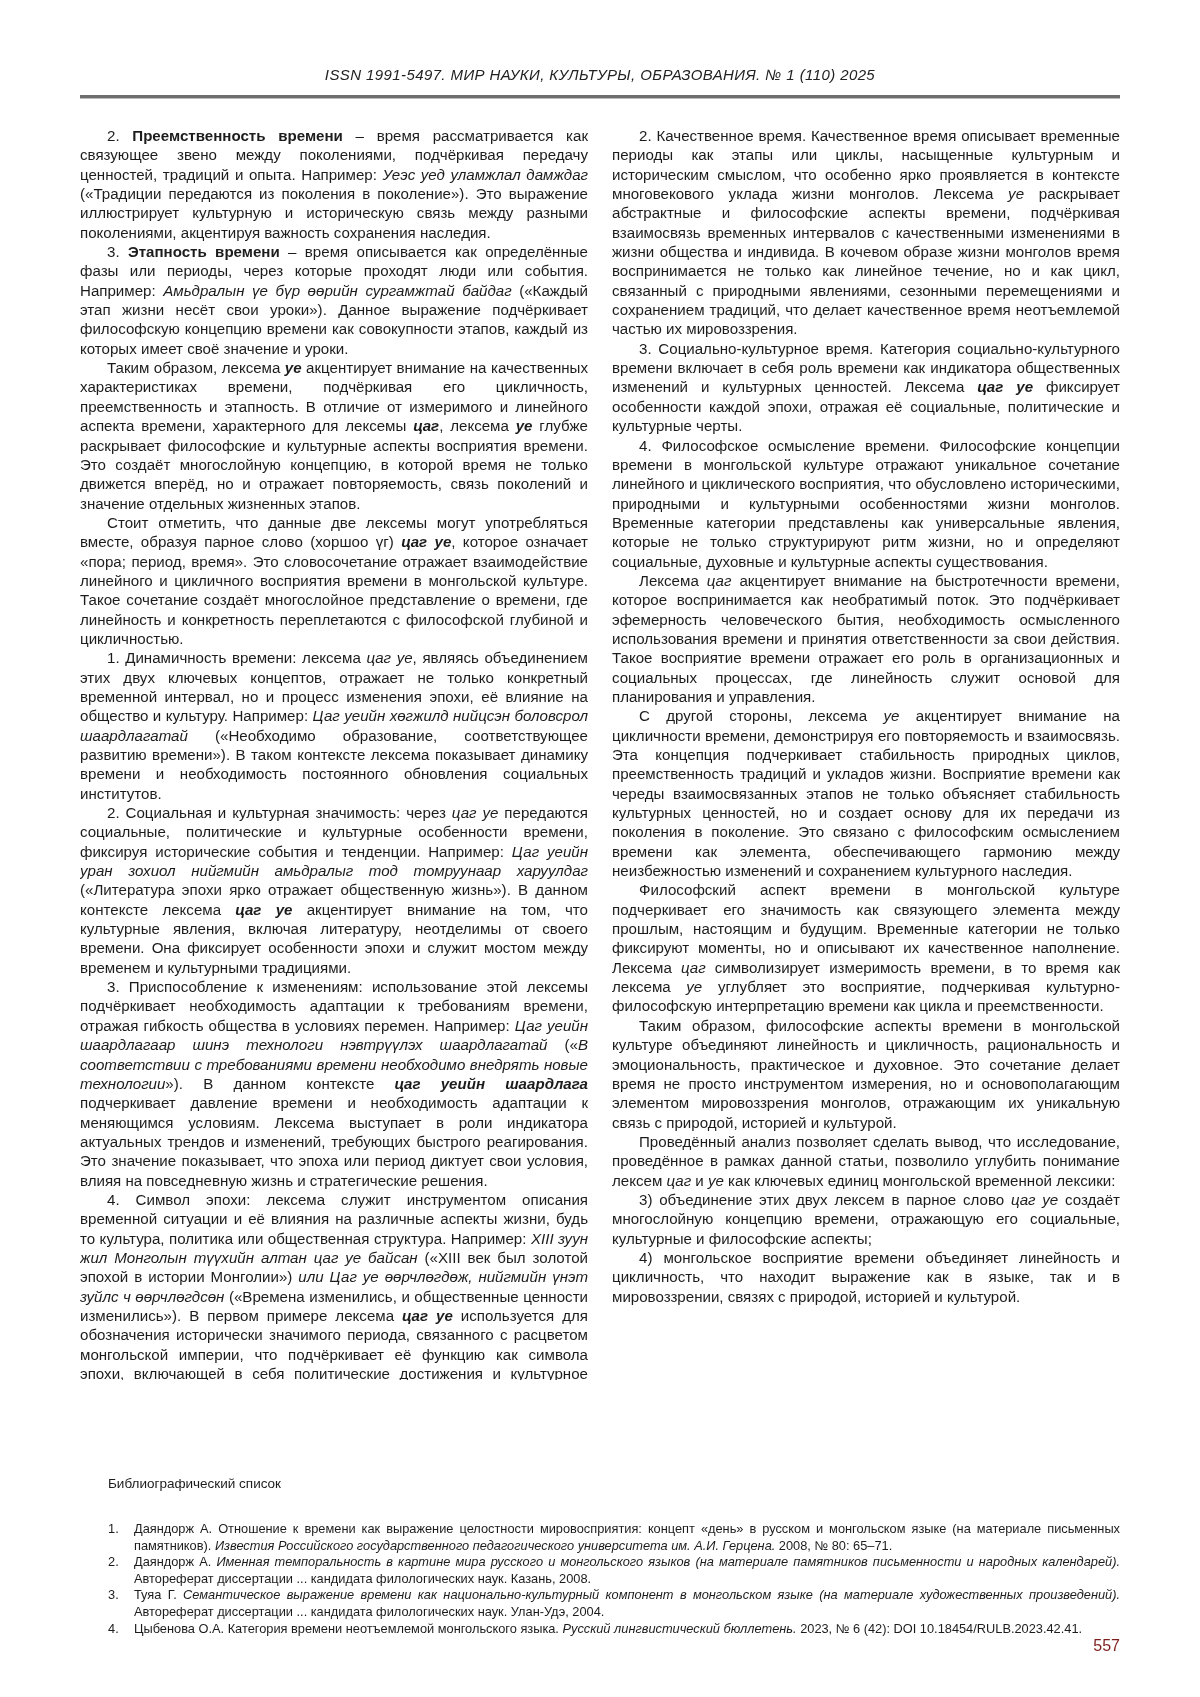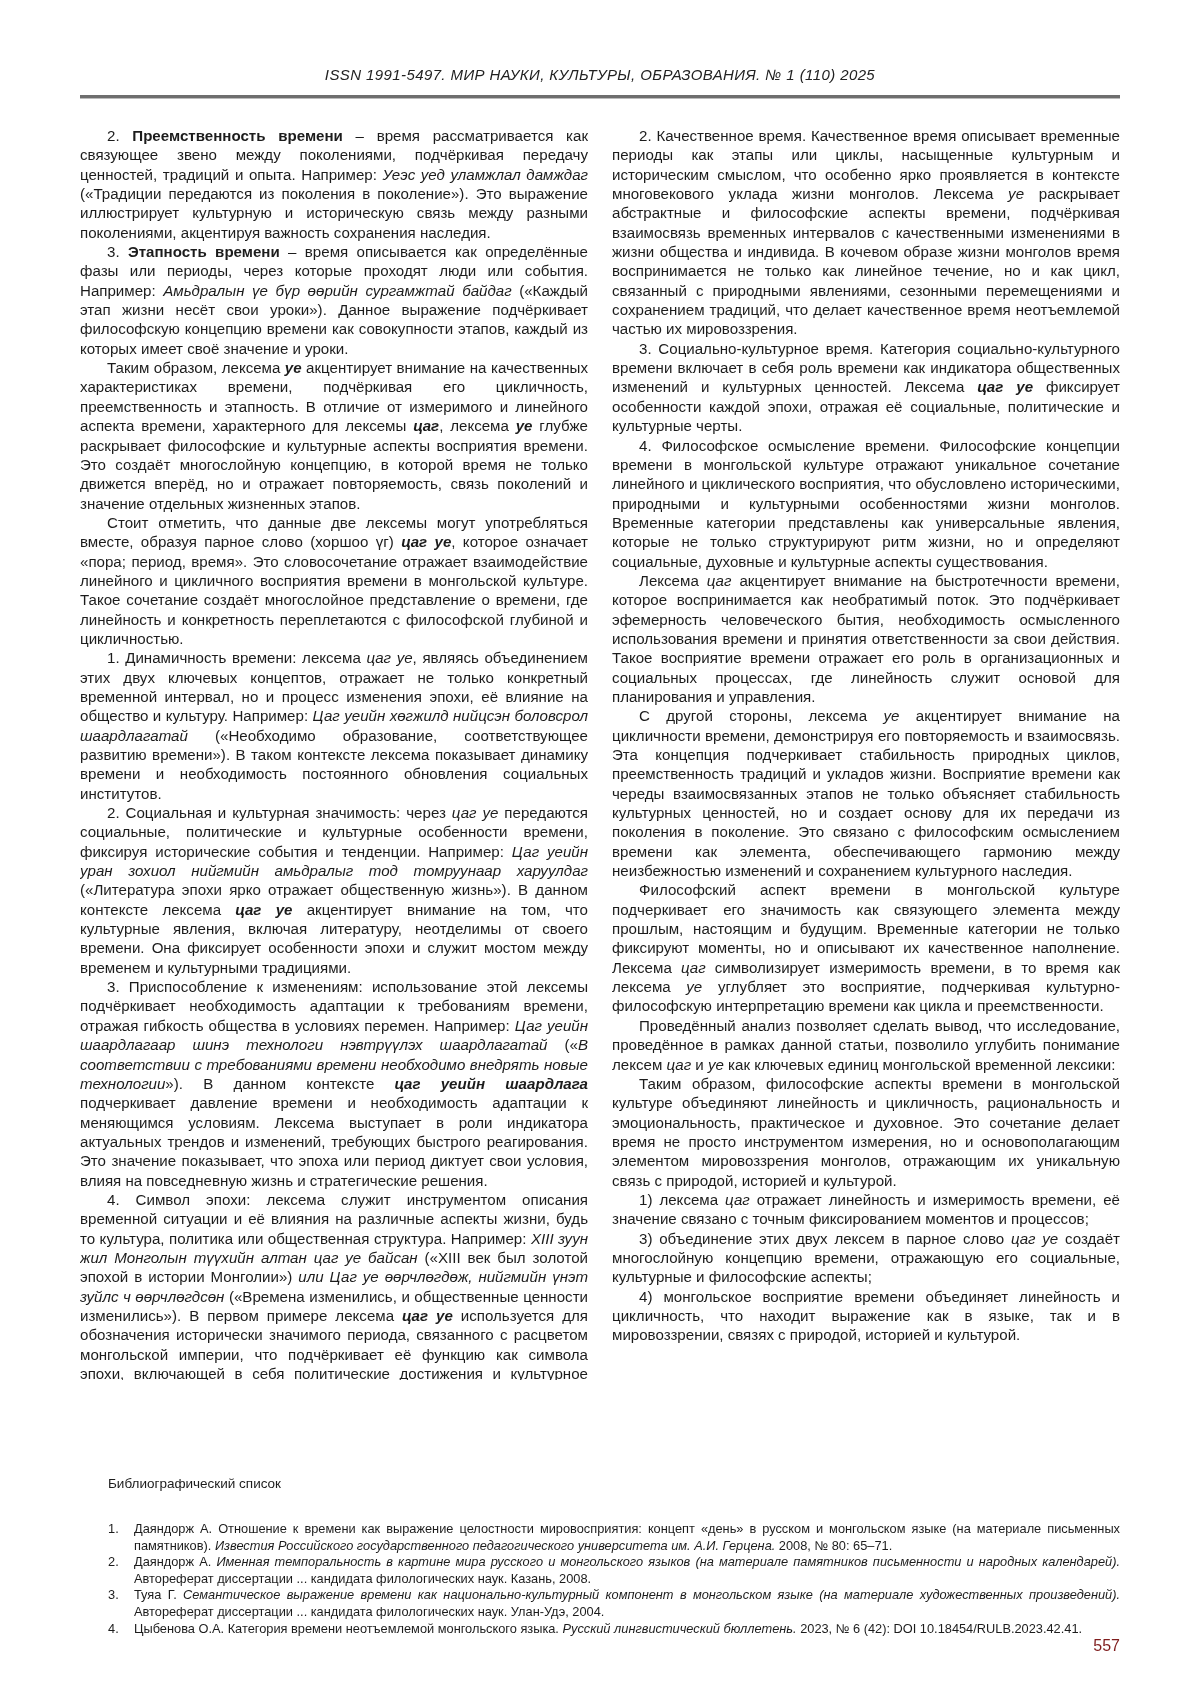--- a/index.html
+++ b/index.html
@@ -65,23 +65,22 @@
         <p><span>3.  Приспособление к изменениям: использование этой лексемы подчёркивает необходимость адаптации к требованиям времени, отражая гибкость общества в условиях перемен. Например: </span><span class="i">Цаг уеийн шаардлагаар шинэ технологи нэвтрүүлэх шаардлагатай</span><span> («</span><span class="i">В соответствии с требованиями времени необходимо внедрять новые технологии</span><span>»). В данном контексте </span><span class="b i">цаг уеийн шаардлага</span><span> подчеркивает давление времени и необходимость адаптации к меняющимся условиям. Лексема выступает в роли индикатора актуальных трендов и изменений, требующих быстрого реагирования. Это значение показывает, что эпоха или период диктует свои условия, влияя на повседневную жизнь и стратегические решения.</span></p>
         <p><span>4.  Символ эпохи: лексема служит инструментом описания временной ситуации и её влияния на различные аспекты жизни, будь то культура, политика или общественная структура. Например: </span><span class="i">XIII зуун жил Монголын түүхийн алтан цаг уе байсан</span><span> («XIII век был золотой эпохой в истории Монголии») </span><span class="i">или Цаг уе өөрчлөгдөж, нийгмийн үнэт зуйлс ч өөрчлөгдсөн</span><span> («Времена изменились, и общественные ценности изменились»). В первом примере лексема </span><span class="b i">цаг уе</span><span> используется для обозначения исторически значимого периода, связанного с расцветом монгольской империи, что подчёркивает её функцию как символа эпохи, включающей в себя политические достижения и культурное наследие. Во втором примере лексема демонстрирует её связь с изменением временной ситуации и влиянием этих изменений на общественные и ценностные ориентации.</span></p>
       </div>
     <div class="col">
         <p><span>2.  Качественное время. Качественное время описывает временные периоды как этапы или циклы, насыщенные культурным и историческим смыслом, что особенно ярко проявляется в контексте многовекового уклада жизни монголов. Лексема </span><span class="i">уе</span><span> раскрывает абстрактные и философские аспекты времени, подчёркивая взаимосвязь временных интервалов с качественными изменениями в жизни общества и индивида. В кочевом образе жизни монголов время воспринимается не только как линейное течение, но и как цикл, связанный с природными явлениями, сезонными перемещениями и сохранением традиций, что делает качественное время неотъемлемой частью их мировоззрения.</span></p>
         <p><span>3.  Социально-культурное время. Категория социально-культурного времени включает в себя роль времени как индикатора общественных изменений и культурных ценностей. Лексема </span><span class="b i">цаг уе</span><span> фиксирует особенности каждой эпохи, отражая её социальные, политические и культурные черты.</span></p>
         <p><span>4.  Философское осмысление времени. Философские концепции времени в монгольской культуре отражают уникальное сочетание линейного и циклического восприятия, что обусловлено историческими, природными и культурными особенностями жизни монголов. Временные категории представлены как универсальные явления, которые не только структурируют ритм жизни, но и определяют социальные, духовные и культурные аспекты существования.</span></p>
         <p><span>Лексема </span><span class="i">цаг</span><span> акцентирует внимание на быстротечности времени, которое воспринимается как необратимый поток. Это подчёркивает эфемерность человеческого бытия, необходимость осмысленного использования времени и принятия ответственности за свои действия. Такое восприятие времени отражает его роль в организационных и социальных процессах, где линейность служит основой для планирования и управления.</span></p>
         <p><span>С другой стороны, лексема </span><span class="i">уе</span><span> акцентирует внимание на цикличности времени, демонстрируя его повторяемость и взаимосвязь. Эта концепция подчеркивает стабильность природных циклов, преемственность традиций и укладов жизни. Восприятие времени как череды взаимосвязанных этапов не только объясняет стабильность культурных ценностей, но и создает основу для их передачи из поколения в поколение. Это связано с философским осмыслением времени как элемента, обеспечивающего гармонию между неизбежностью изменений и сохранением культурного наследия.</span></p>
         <p><span>Философский аспект времени в монгольской культуре подчеркивает его значимость как связующего элемента между прошлым, настоящим и будущим. Временные категории не только фиксируют моменты, но и описывают их качественное наполнение. Лексема </span><span class="i">цаг</span><span> символизирует измеримость времени, в то время как лексема </span><span class="i">уе</span><span> углубляет это восприятие, подчеркивая культурно-философскую интерпретацию времени как цикла и преемственности.</span></p>
+        <p><span>Таким образом, философские аспекты времени в монгольской культуре объединяют линейность и цикличность, рациональность и эмоциональность, практическое и духовное. Это сочетание делает время не просто инструментом измерения, но и основополагающим элементом мировоззрения монголов, отражающим их уникальную связь с природой, историей и культурой.</span></p>
         <p><span>Проведённый анализ позволяет сделать вывод, что исследование, проведённое в рамках данной статьи, позволило углубить понимание лексем </span><span class="i">цаг</span><span> и </span><span class="i">уе</span><span> как ключевых единиц монгольской временной лексики:</span></p>
-        <p><span>Таким образом, философские аспекты времени в монгольской культуре объединяют линейность и цикличность, рациональность и эмоциональность, практическое и духовное. Это сочетание делает время не просто инструментом измерения, но и основополагающим элементом мировоззрения монголов, отражающим их уникальную связь с природой, историей и культурой.</span></p>
-        <p><span>1) лексема </span><span class="i">цаг</span><span> отражает линейность и измеримость времени, её значение связано с точным фиксированием моментов и процессов;</span></p>
         <p><span>3) объединение этих двух лексем в парное слово </span><span class="i">цаг уе</span><span> создаёт многослойную концепцию времени, отражающую его социальные, культурные и философские аспекты;</span></p>
         <p><span>4) монгольское восприятие времени объединяет линейность и цикличность, что находит выражение как в языке, так и в мировоззрении, связях с природой, историей и культурой.</span></p>
       </div>
   </div>
 
   <div class="bib">
     <div class="bib-title">Библиографический список</div>
     <ol>
         <li><span>Даяндорж А. Отношение к времени как выражение целостности мировосприятия: концепт «день» в русском и монгольском языке (на материале письменных памятников). </span><span class="i">Известия Российского государственного педагогического университета им. А.И. Герцена.</span><span> 2008, № 80: 65–71.</span></li>
         <li><span>Даяндорж А. </span><span class="i">Именная темпоральность в картине мира русского и монгольского языков (на материале памятников письменности и народных календарей).</span><span> Автореферат диссертации ... кандидата филологических наук. Казань, 2008.</span></li>

